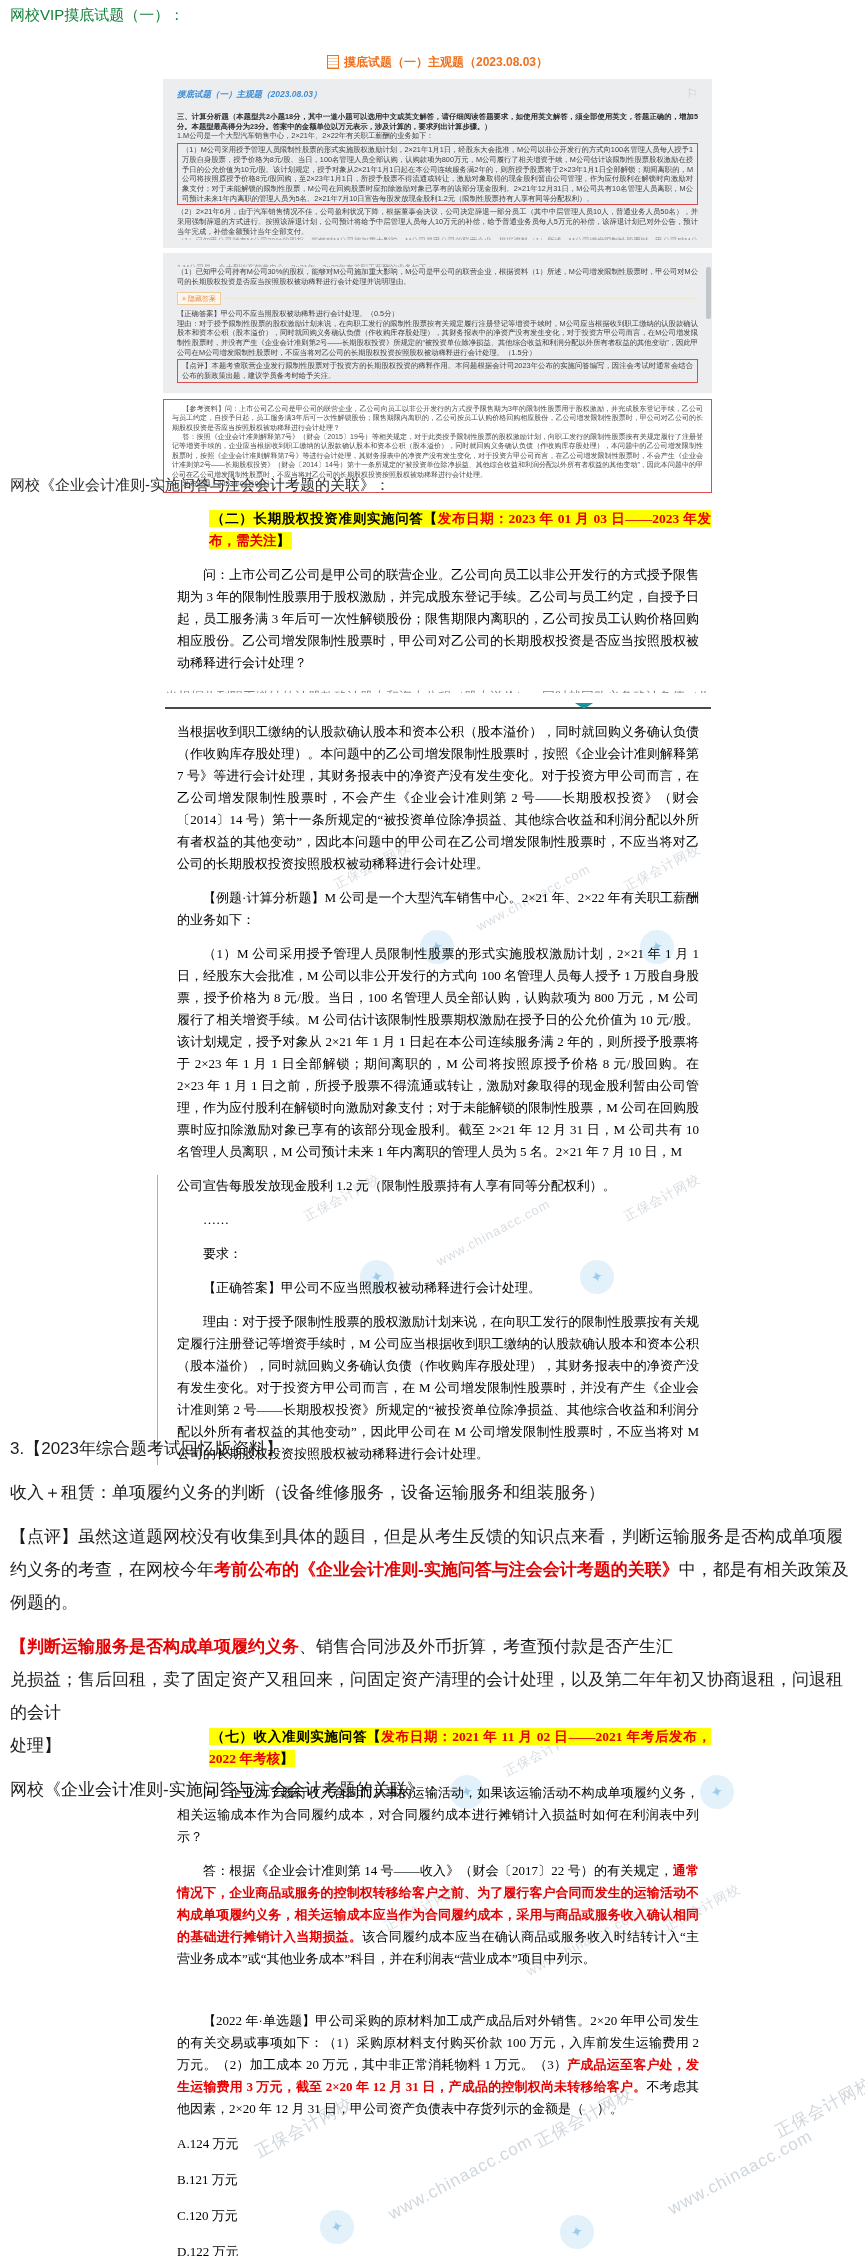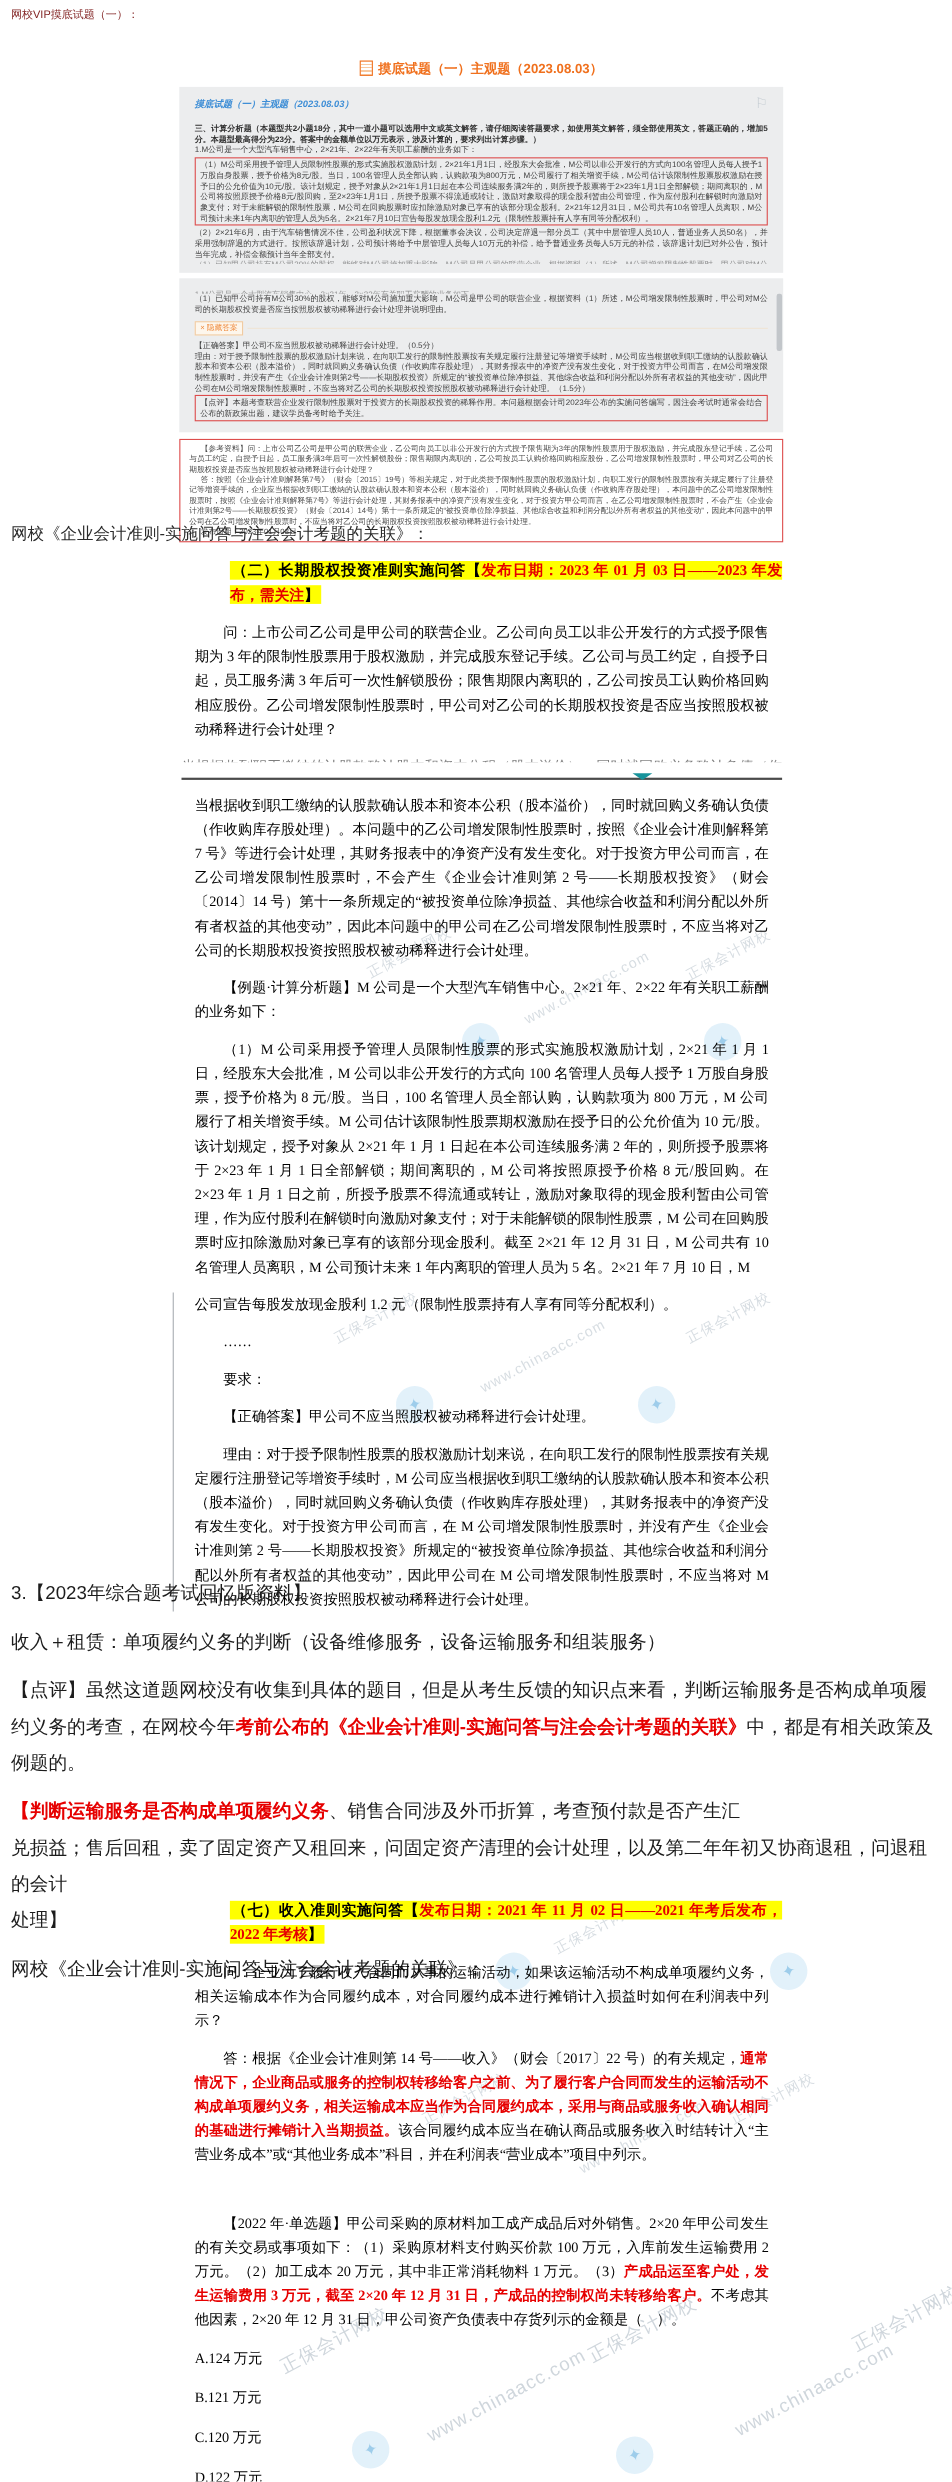--- a/index.html
+++ b/index.html
@@ -12,21 +12,21 @@
   .wm-layer{position:absolute;inset:0;z-index:0;pointer-events:none;}
   .wm{position:absolute;transform:rotate(-28deg);color:rgba(150,165,178,.38);
       font-size:13px;letter-spacing:1px;white-space:nowrap;line-height:15px;}
   .wm.big{font-size:17px;color:rgba(140,158,172,.42);}
   .wm-c{position:absolute;width:34px;height:34px;border-radius:50%;
         background:rgba(140,200,235,.25);display:flex;align-items:center;justify-content:center;
         color:rgba(90,170,220,.5);font-size:15px;transform:rotate(-15deg);}
   
   .layer{position:absolute;z-index:1;}
   
-  .intro{left:10px;top:6px;font-size:10px;color:#7f1d1d;}
+  .intro{left:10px;top:6px;font-size:15px;color:#15803d;}
   .assoc1{left:10px;top:476px;font-size:15px;color:#2b2b2b;}
   
   .shot{left:163px;top:45px;width:549px;font-family:"Liberation Sans",sans-serif;}
   .shot-header{background:#fff;height:34px;display:flex;align-items:center;justify-content:center;
                font-size:12px;font-weight:bold;color:#f0701d;}
   .doc-icon{display:inline-block;width:10px;height:12px;border:1px solid #f0701d;margin-right:5px;
             background:repeating-linear-gradient(#fff 0 2px,#f8c9a0 2px 3px);}
   .gray{background:#ecedee;padding:10px 14px 8px;position:relative;color:#3f3f3f;}
   .shot-sub-row{display:flex;justify-content:space-between;align-items:flex-start;}
   .shot-sub{color:#3e8ed6;font-size:8.5px;font-style:italic;font-weight:bold;}

